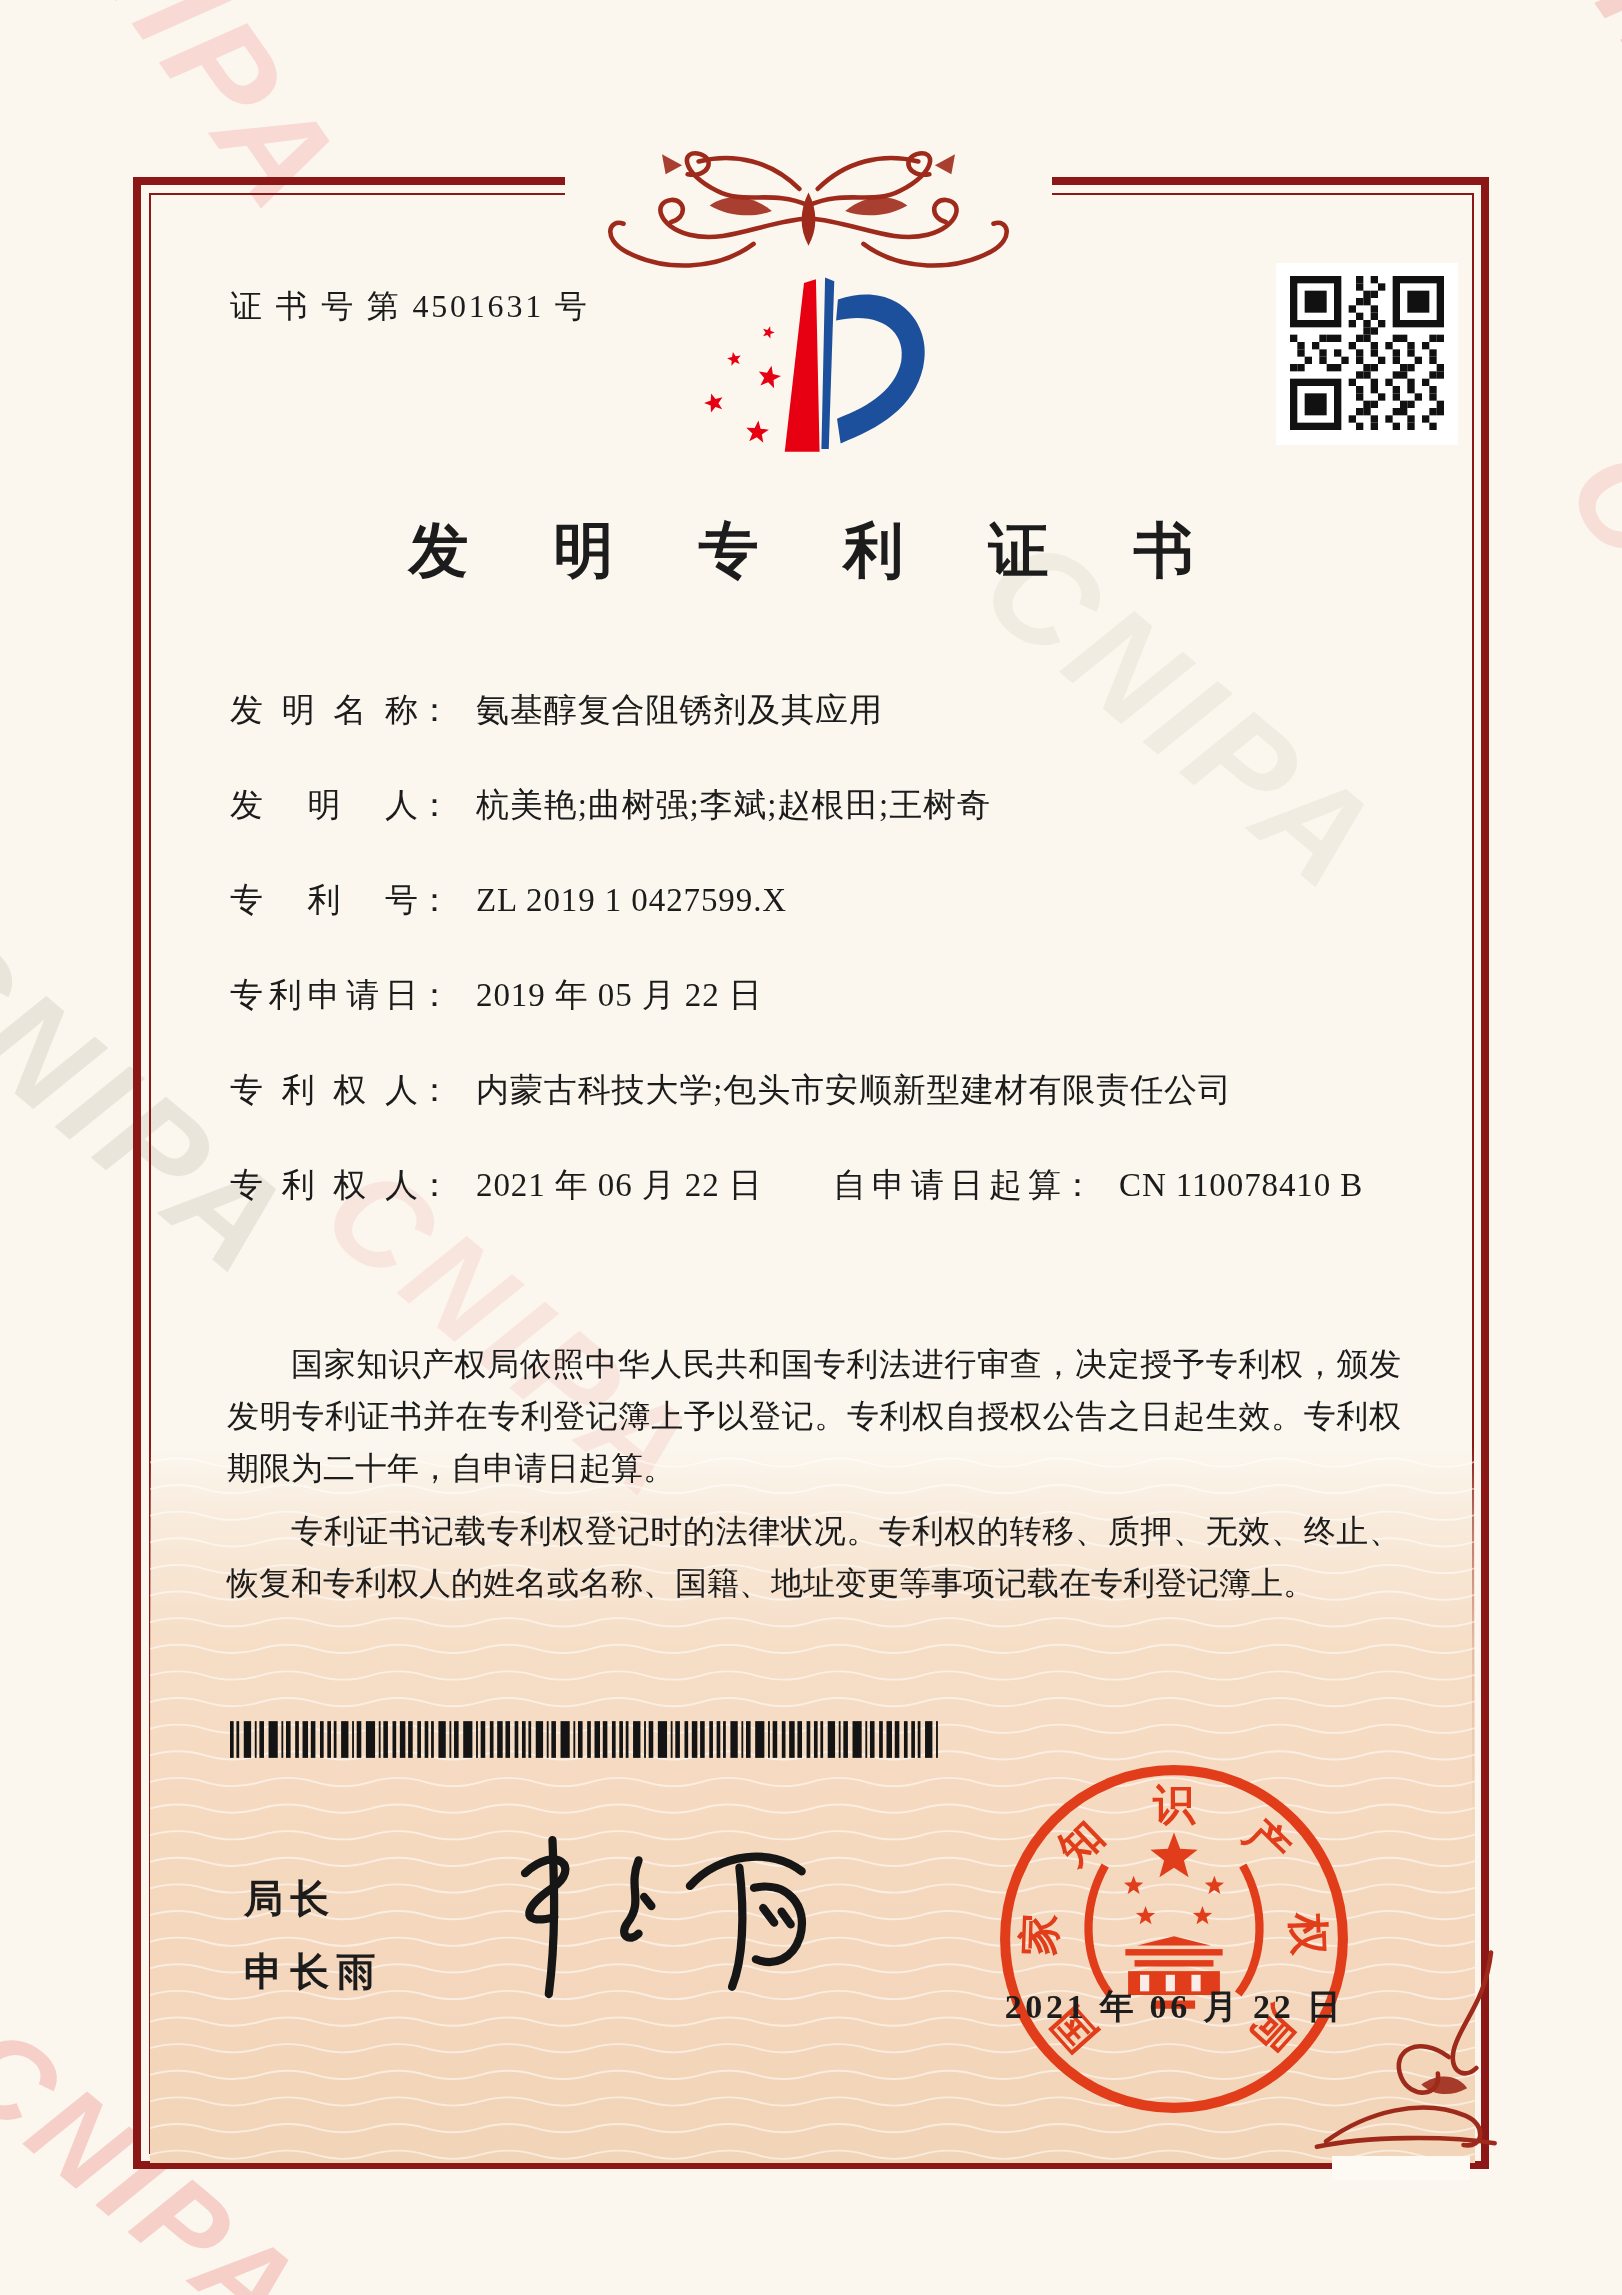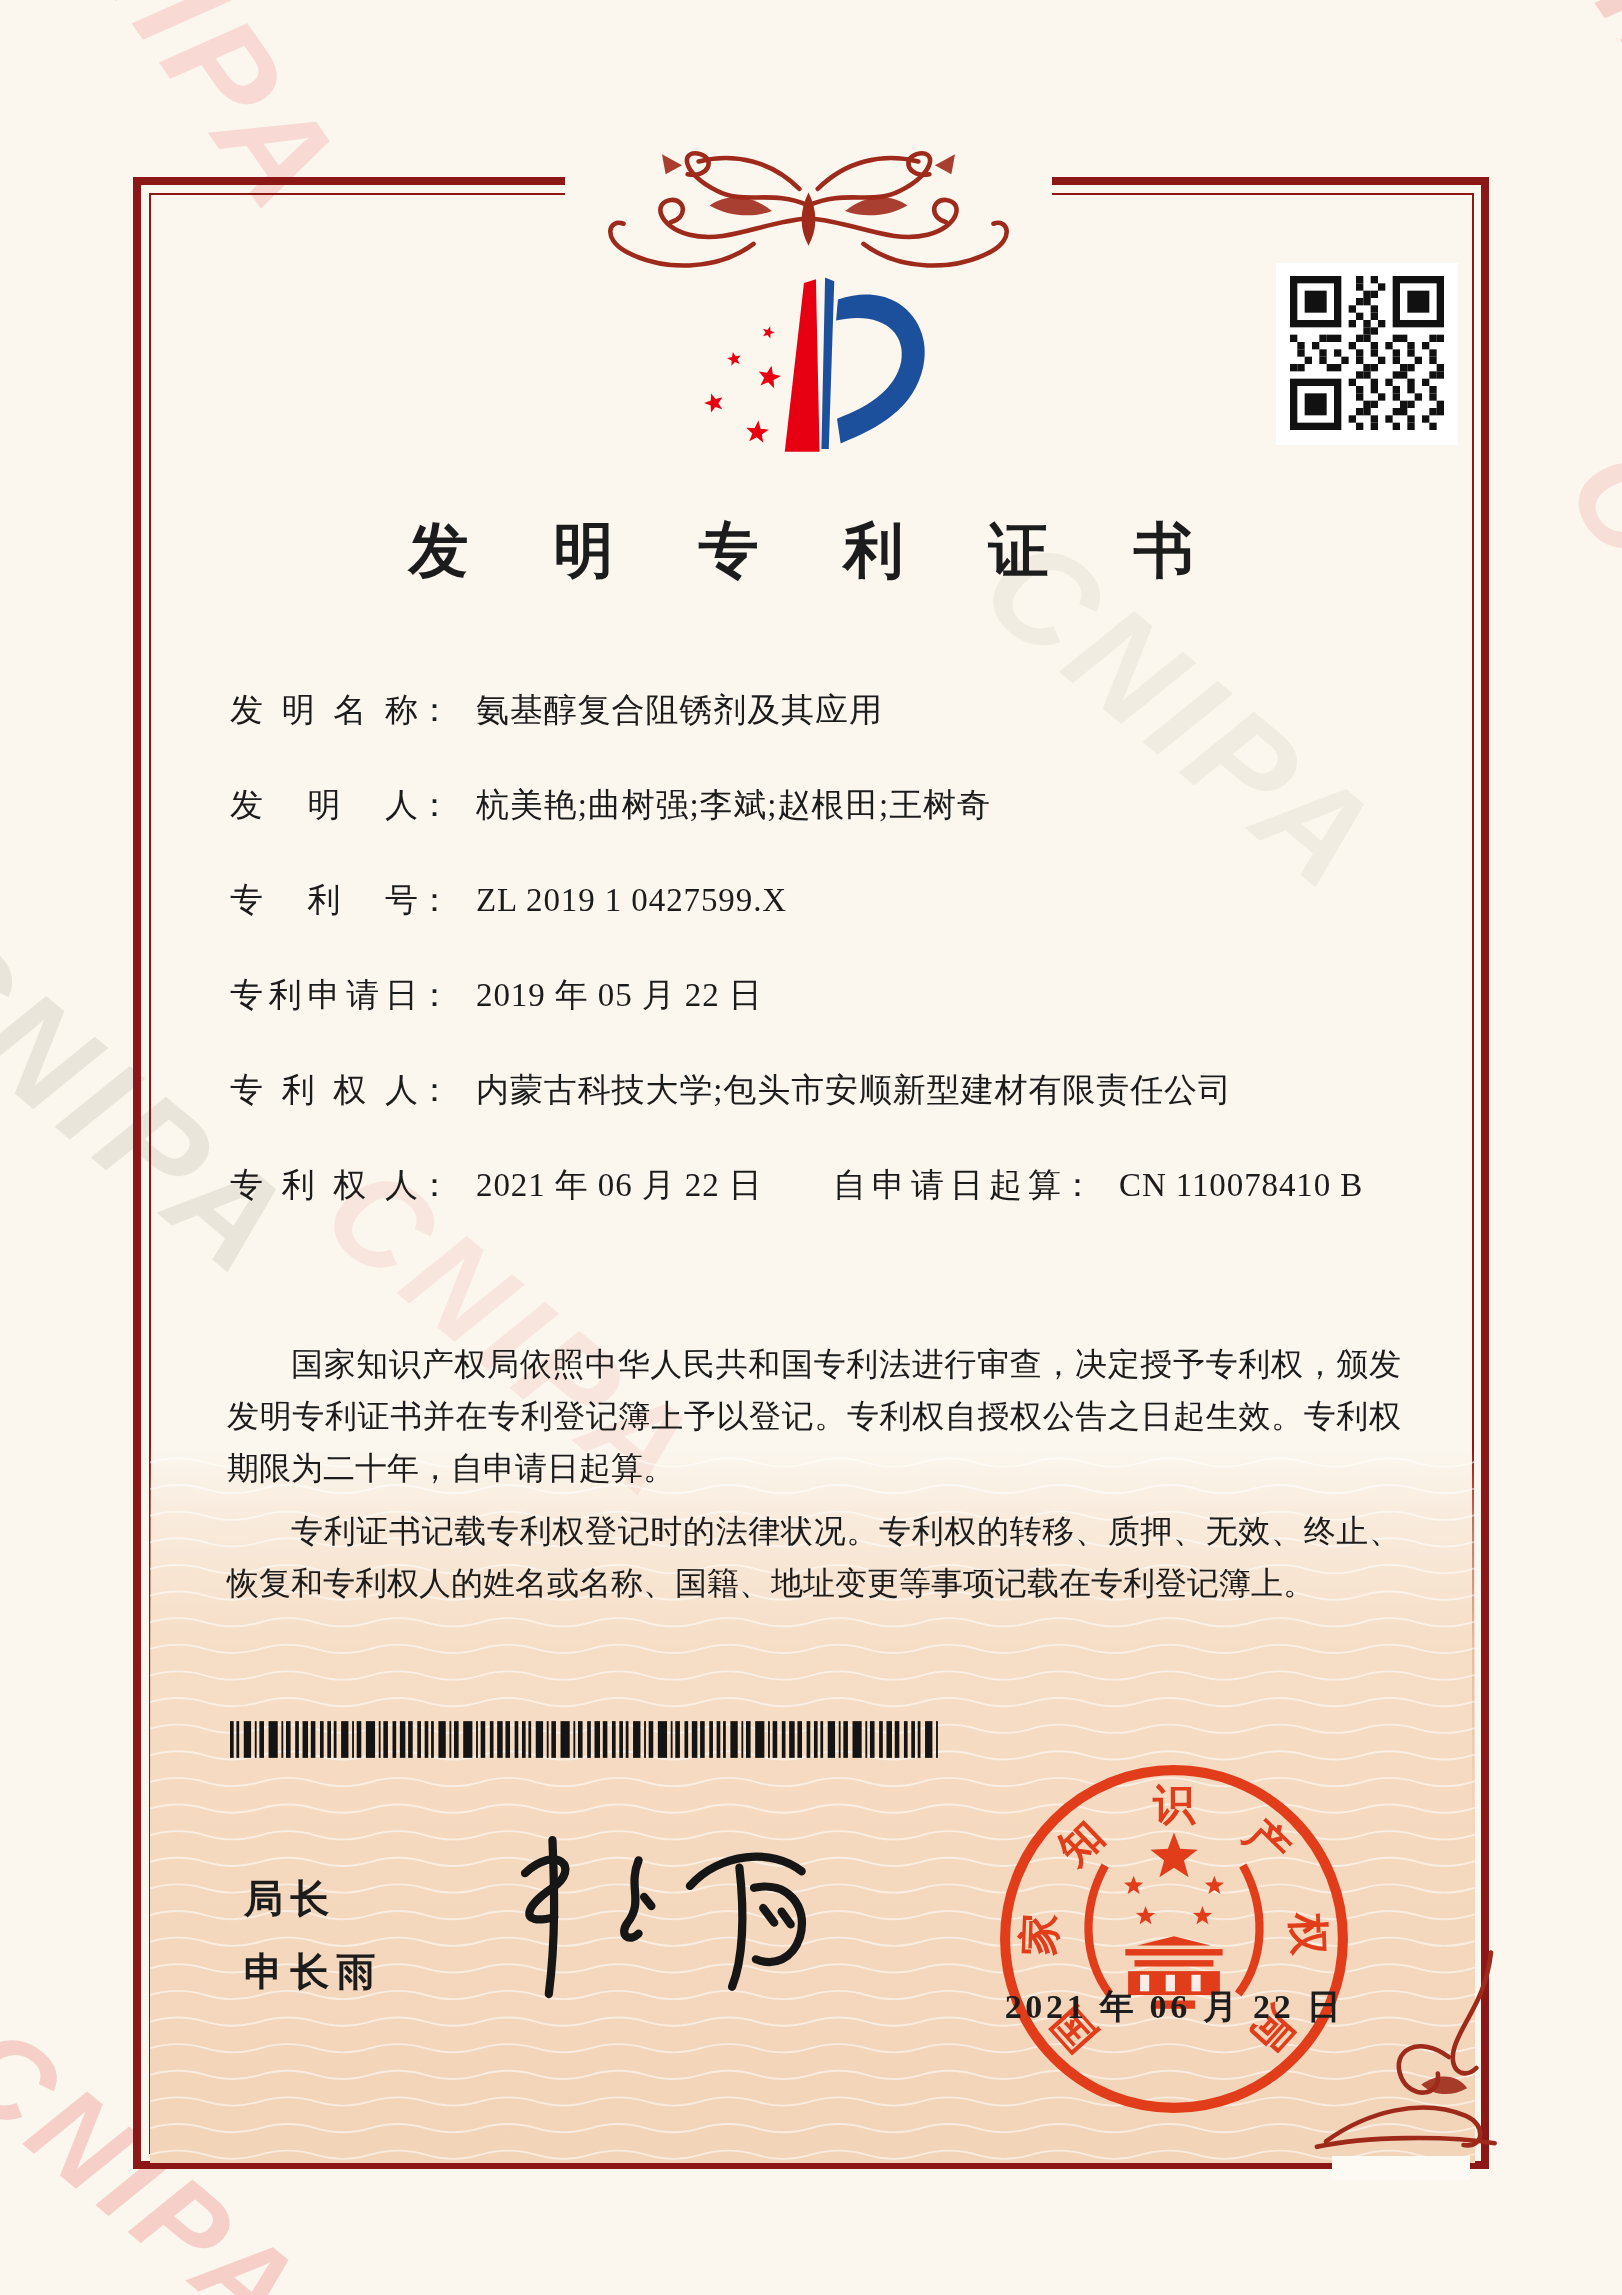--- a/index.html
+++ b/index.html
@@ -102,20 +102,21 @@
         <path d="M0,78 C40,60 70,78 100,62 C140,42 140,16 118,22 C102,27 108,48 132,44" fill="none" stroke="#9e2a1b" stroke-width="5" stroke-linecap="round"></path>
         <path d="M0,92 C50,96 90,120 130,110 C165,101 170,74 150,72 C134,71 132,92 150,96" fill="none" stroke="#9e2a1b" stroke-width="5" stroke-linecap="round"></path>
         <path d="M10,60 C40,30 80,20 120,30" fill="none" stroke="#9e2a1b" stroke-width="5" stroke-linecap="round"></path>
         <path d="M60,120 C100,150 160,150 200,128 C225,114 218,92 202,98" fill="none" stroke="#9e2a1b" stroke-width="5" stroke-linecap="round"></path>
         <path d="M40,84 C64,64 92,66 108,78 C88,90 60,92 40,84 Z" fill="#9e2a1b" opacity="0.9"></path>
         <path d="M138,34 L160,22 L156,44 Z" fill="#9e2a1b" opacity="0.9"></path>
       </g>
       <path d="M250,64 C240,84 240,104 250,122 C260,104 260,84 250,64 Z" fill="#9e2a1b"></path>
     </svg>
 
+  <div class="cert-no">证 书 号 第 4501631 号</div>
 
   <svg class="abs" id="logo-svg" style="left:691px;top:272px;" width="248" height="209" viewBox="0 0 270 228">
       <polygon points="123,12 136,8 140,196 102,196" fill="#e60012"></polygon>
       <polygon points="146,6 156,10 150,193 142,193" fill="#1c4f9c"></polygon>
       <path d="M160,30 C226,8 264,58 253,104 C243,148 206,170 163,187 L159,160 C197,146 223,126 229,98 C235,64 205,42 158,53 Z" fill="#1c4f9c"></path>
       <polygon points="86.1,59.3 86.4,64.2 91.0,65.9 86.4,67.7 86.3,72.6 83.1,68.8 78.4,70.2 81.1,66.0 78.3,62.0 83.1,63.2" fill="#e60012"></polygon>
       <polygon points="45.4,87.2 48.4,91.9 54.0,91.1 50.3,95.4 52.9,100.4 47.7,98.3 43.7,102.3 44.1,96.7 39.1,94.1 44.5,92.7" fill="#e60012"></polygon>
       <polygon points="87.6,102.3 89.0,111.3 97.9,113.5 89.8,117.7 90.4,126.8 83.9,120.4 75.4,123.8 79.6,115.6 73.7,108.6 82.7,110.0" fill="#e60012"></polygon>
       <polygon points="21.7,132.5 26.5,138.6 34.0,136.7 29.6,143.1 33.8,149.6 26.4,147.4 21.5,153.4 21.2,145.7 14.0,142.8 21.3,140.2" fill="#e60012"></polygon>
       <polygon points="73.3,162.1 75.6,170.9 84.7,172.2 77.0,177.2 78.6,186.2 71.5,180.4 63.3,184.7 66.7,176.2 60.1,169.8 69.2,170.3" fill="#e60012"></polygon>

